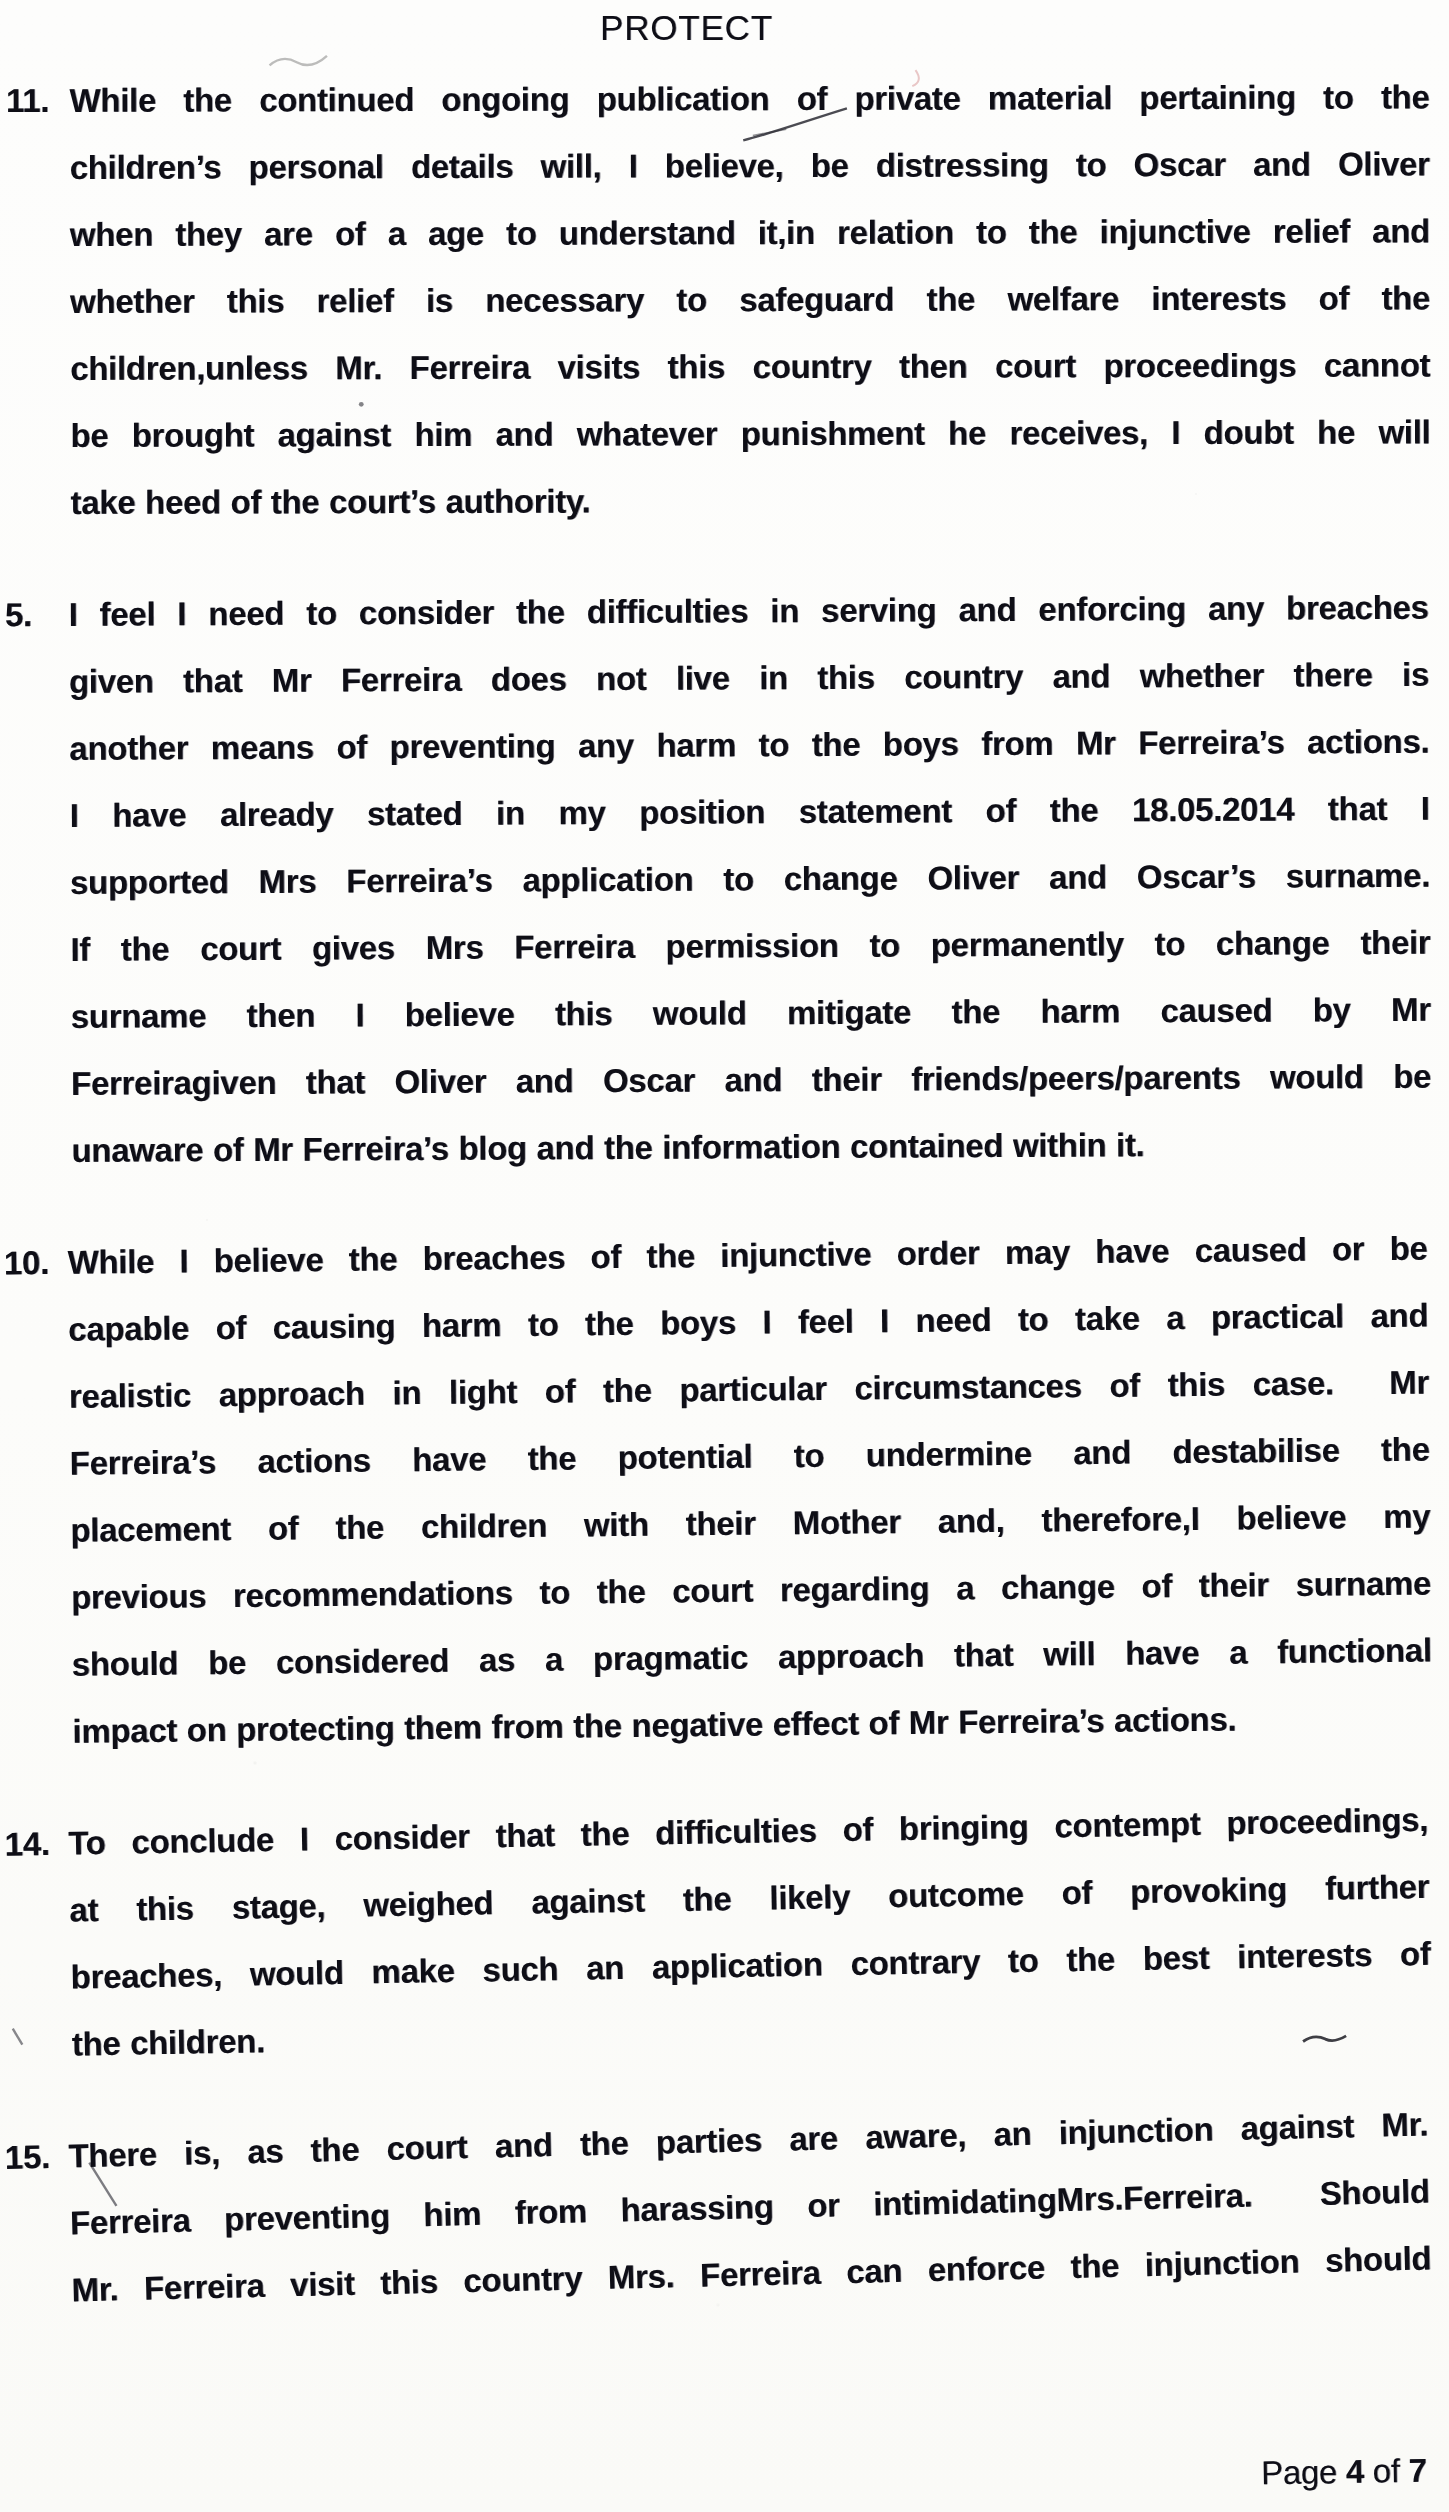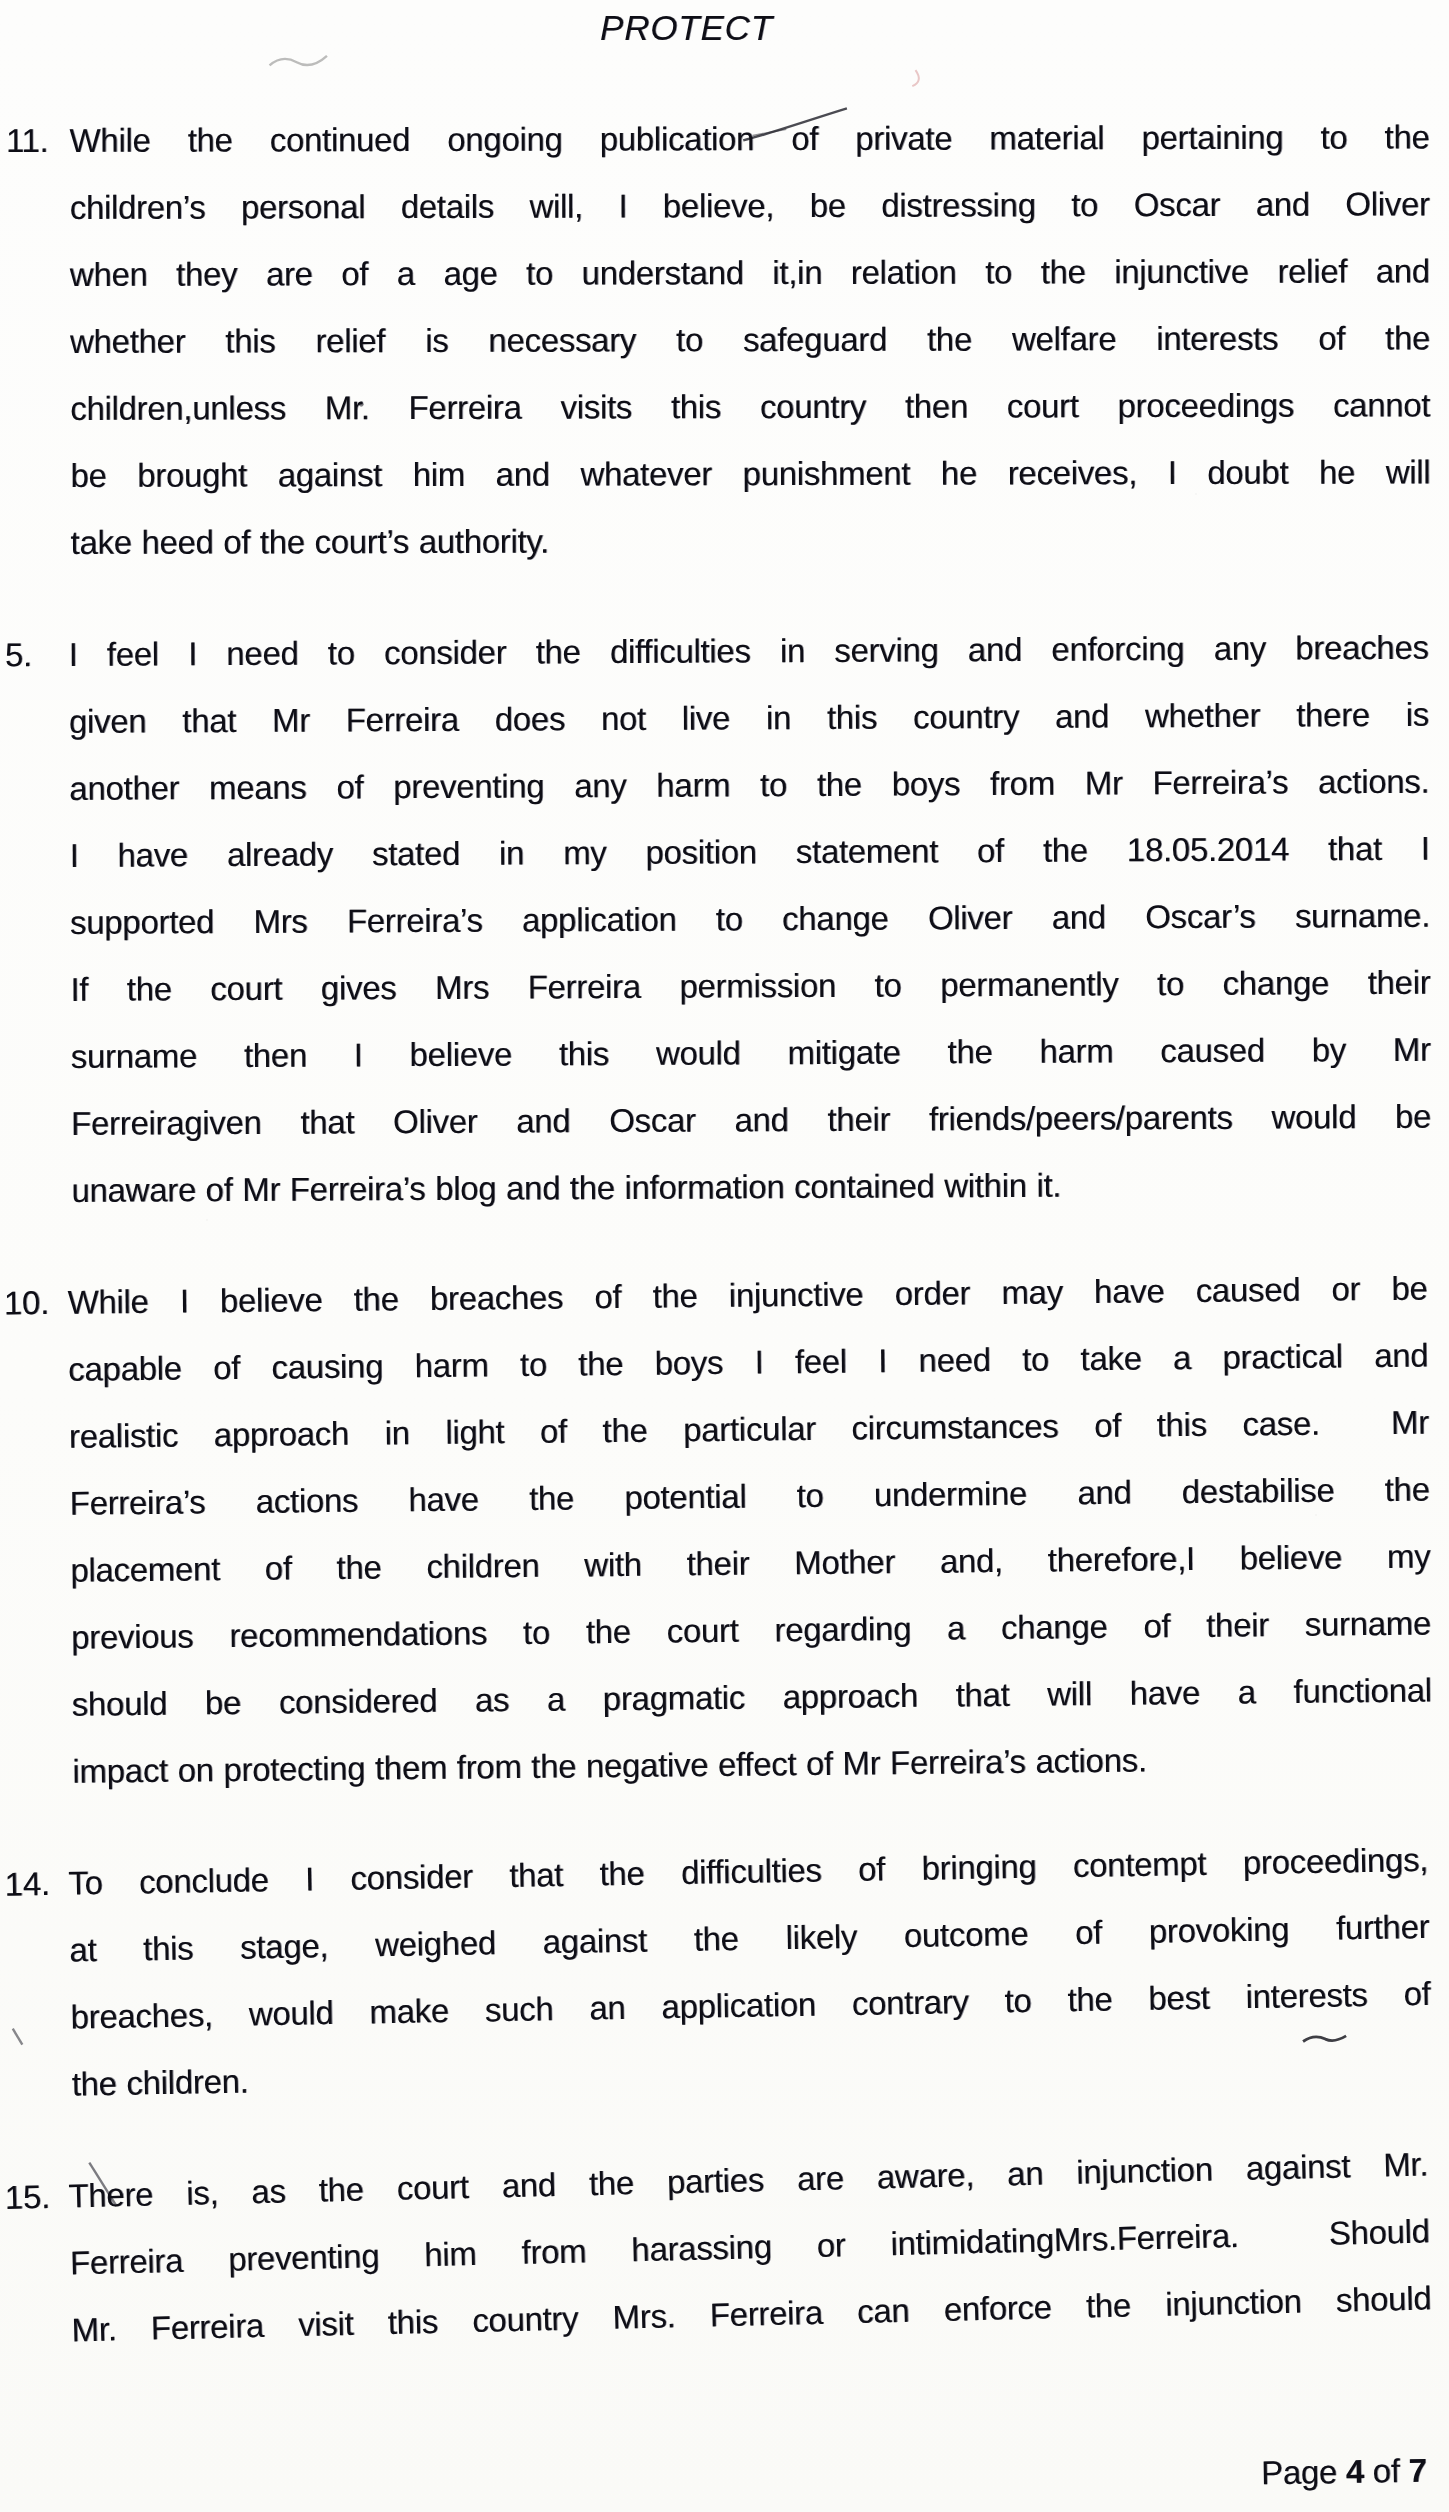--- a/index.html
+++ b/index.html
@@ -15,25 +15,25 @@
       radial-gradient(circle 1.6px at 1316px 1515px, rgba(40,40,40,.05), transparent 1.6px),
       linear-gradient(180deg,#fdfdfc 0%,#fcfcfa 55%,#fafaf7 100%);
     overflow:hidden;
     font-family:"Liberation Sans","DejaVu Sans",sans-serif;
     color:#0e0e16;
   }
   .header{
     position:absolute;left:600px;top:8px;
     font-size:35px;letter-spacing:0.8px;
     text-shadow:0.8px 0 0 rgba(10,10,30,.45);
-    font-style:italic;
   }
   .body-text{
     position:absolute;left:0;top:0;width:1430px;
-    padding-top:107px;
+    padding-top:67px;
+    font-weight:bold;
   }
   .para{
     position:relative;
     padding-left:70px;
     margin-bottom:45px;
     transform-origin:48px 50%;
     text-shadow:0.8px 0 0 rgba(10,10,30,.45);
   }
   .num{
     position:absolute;left:6.4px;top:0;

